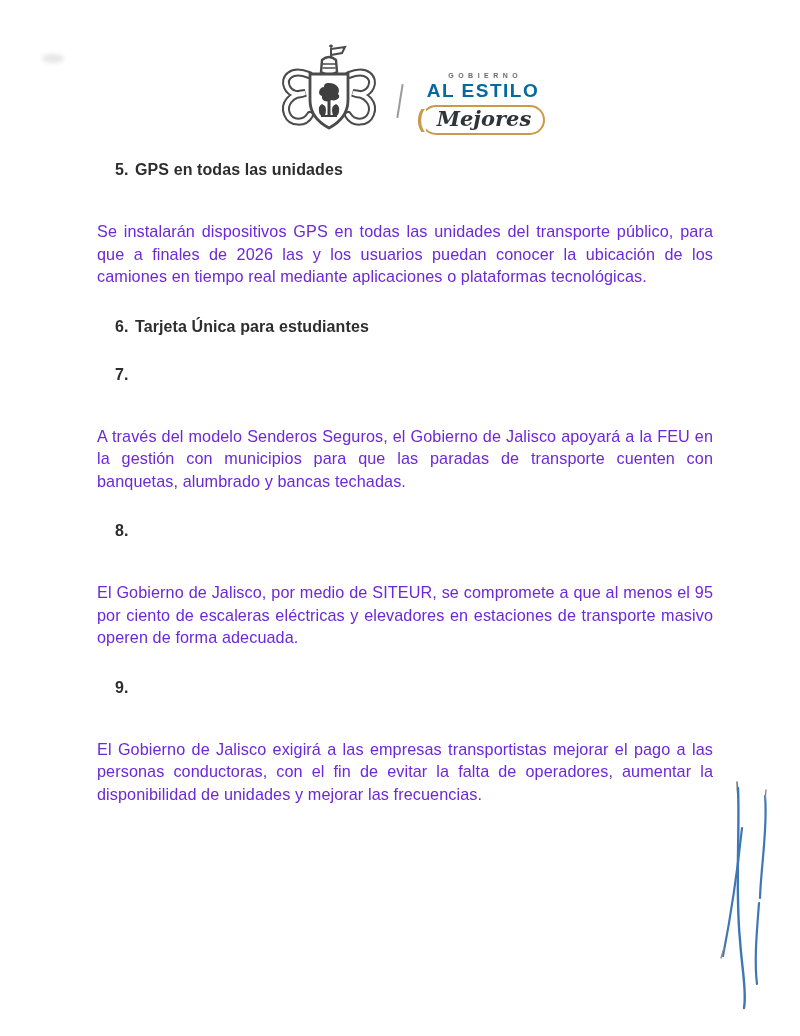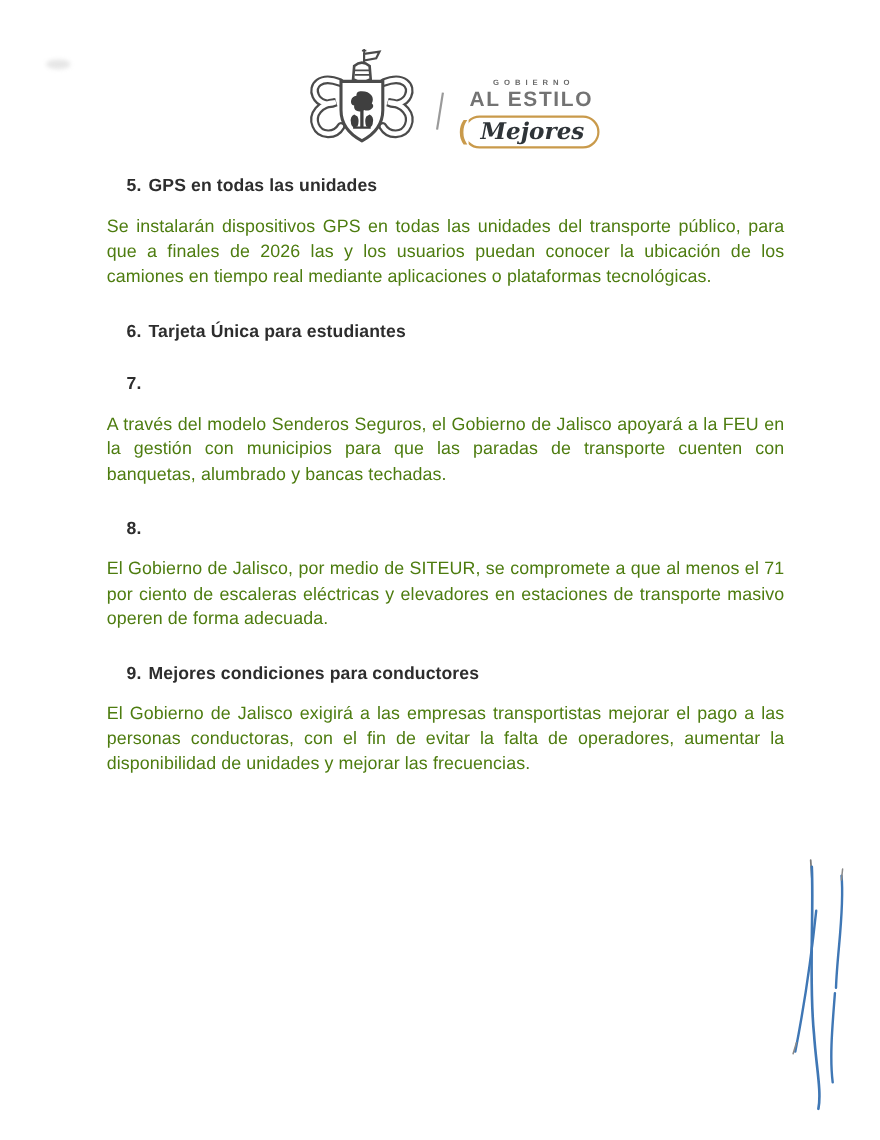--- a/index.html
+++ b/index.html
@@ -46,21 +46,21 @@
     font-size: 7px;
     font-weight: bold;
     letter-spacing: 4.5px;
     color: #6a6a6a;
     text-indent: 4.5px;
   }
   .wordmark .al-estilo {
     font-size: 19px;
     font-weight: 800;
     letter-spacing: 1.5px;
-    color: #737373;
+    color: #0369a1;
     margin-top: 1px;
   }
   .jalisco-pill {
     position: relative;
     margin-top: 3px;
     border: 2.5px solid #c99a4b;
     border-radius: 999px;
     padding: 0px 12px 2px 14px;
     font-family: "DejaVu Serif", serif;
     font-style: italic;
@@ -93,25 +93,25 @@
   .section-heading {
     margin-left: 18px;
     font-size: 16px;
     font-weight: bold;
     color: #2d2d2d;
     letter-spacing: 0.1px;
     display: flex;
   }
   .section-heading .num { width: 20px; flex: none; }
   .section-body {
-    margin-top: 16px;
+    margin-top: 41px;
     font-size: 16.2px;
     line-height: 22.5px;
     letter-spacing: 0.1px;
-    color: #4d7c0f;
+    color: #6d28d9;
     text-align: justify;
   }
 
   
   .pen-marks {
     position: absolute;
     left: 690px;
     top: 770px;
     width: 110px;
     height: 266px;
@@ -193,27 +193,26 @@
     <div class="section-heading">
       <span class="num">7.</span>
     </div>
     <div class="section-body">A través del modelo Senderos Seguros, el Gobierno de Jalisco apoyará a la FEU en la gestión con municipios para que las paradas de transporte cuenten con banquetas, alumbrado y bancas techadas.</div>
   </div>
 
   <div class="section">
     <div class="section-heading">
       <span class="num">8.</span>
     </div>
-    <div class="section-body">El Gobierno de Jalisco, por medio de SITEUR, se compromete a que al menos el 71 por ciento de escaleras eléctricas y elevadores en estaciones de transporte masivo operen de forma adecuada.</div>
+    <div class="section-body">El Gobierno de Jalisco, por medio de SITEUR, se compromete a que al menos el 95 por ciento de escaleras eléctricas y elevadores en estaciones de transporte masivo operen de forma adecuada.</div>
   </div>
 
   <div class="section">
     <div class="section-heading">
       <span class="num">9.</span>
-      <span>Mejores condiciones para conductores</span>
     </div>
     <div class="section-body">El Gobierno de Jalisco exigirá a las empresas transportistas mejorar el pago a las personas conductoras, con el fin de evitar la falta de operadores, aumentar la disponibilidad de unidades y mejorar las frecuencias.</div>
   </div>
 </div>
 
   <svg class="pen-marks" viewBox="0 0 110 266" fill="none">
     <path d="M47,12 L48,28" stroke="#7a7a7a" stroke-width="1.6" stroke-linecap="round"></path>
     <path d="M48,18 C50,62 45,120 50,170 C52,200 57,222 54,238" stroke="#3f77b5" stroke-width="2.4" stroke-linecap="round"></path>
     <path d="M52,58 C48,96 40,150 33,186" stroke="#3f77b5" stroke-width="2.2" stroke-linecap="round"></path>
     <path d="M34,178 L31,188" stroke="#8a8a8a" stroke-width="1.4" stroke-linecap="round"></path>

